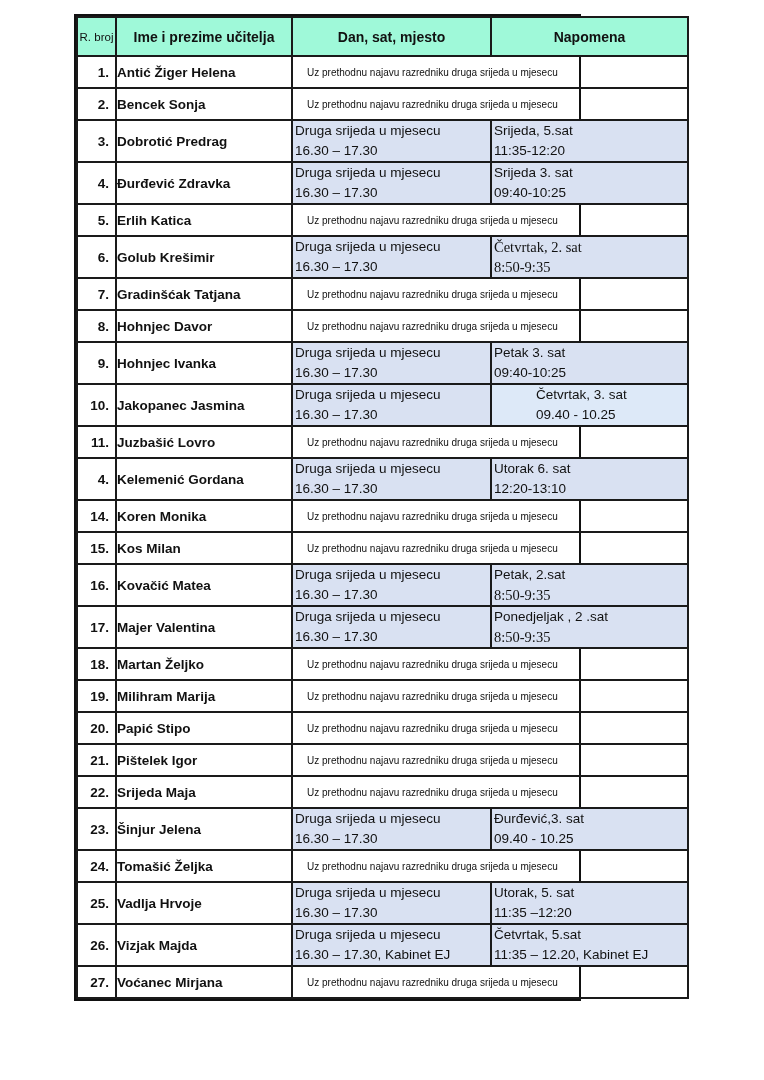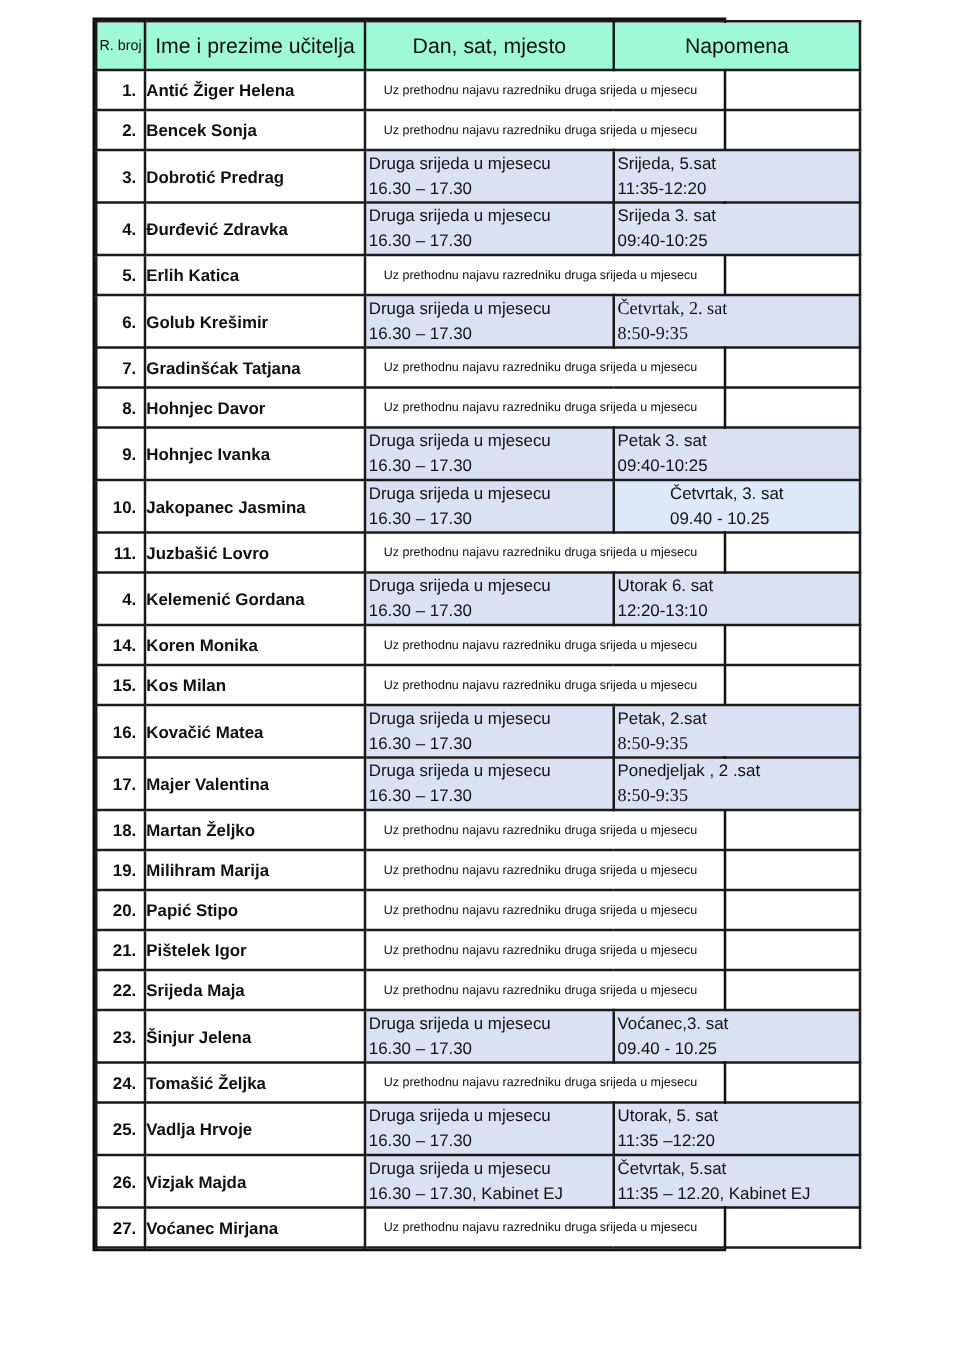--- a/index.html
+++ b/index.html
@@ -17,21 +17,21 @@
     col.c-name { width: 176px; }
     col.c-dan { width: 199px; }
     col.c-nap { width: 197px; }
     td, th {
       border: 2px solid #1a1a1a;
       padding: 0 3px;
       vertical-align: middle;
       overflow: hidden; white-space: nowrap;
     }
     thead th {
-      background: #9ff9d9; height: 37px; font-size: 17px; font-weight: normal; text-align: center;
+      background: #9ff9d9; height: 37px; font-size: 14px; font-weight: bold; text-align: center;
     }
     thead th.num-h { font-weight: normal; font-size: 11.5px; padding: 0 1px; }
     tr.single td { height: 30px; }
     tr.double td { height: 38px; }
     td.num { text-align: right; font-weight: bold; font-size: 13.5px; padding-right: 6px; }
     td.name { font-weight: bold; font-size: 13.5px; padding-left: 0; }
     td.merged { font-size: 10px; padding-left: 14px; }
     td.dan, td.nap { background: #d9e1f2; font-size: 13.5px; line-height: 20px; padding-left: 2px; }
     td.nap.light { background: #dde9f8; padding-left: 44px; }
     .line { display: block; }
@@ -219,21 +219,21 @@
           <td class="merged" colspan="2">Uz prethodnu najavu razredniku druga srijeda u mjesecu</td>
         </tr>
         <tr class="double">
           <td class="num">23.</td>
           <td class="name">Šinjur Jelena</td>
           <td class="dan">
             <span class="line">Druga srijeda u mjesecu</span>
             <span class="line">16.30 – 17.30</span>
           </td>
           <td class="nap">
-            <span class="line">Voćanec,3. sat</span>
+            <span class="line">Đurđević,3. sat</span>
             <span class="line">09.40 - 10.25</span>
           </td>
         </tr>
         <tr class="single">
           <td class="num">24.</td>
           <td class="name">Tomašić Željka</td>
           <td class="merged" colspan="2">Uz prethodnu najavu razredniku druga srijeda u mjesecu</td>
         </tr>
         <tr class="double">
           <td class="num">25.</td>

